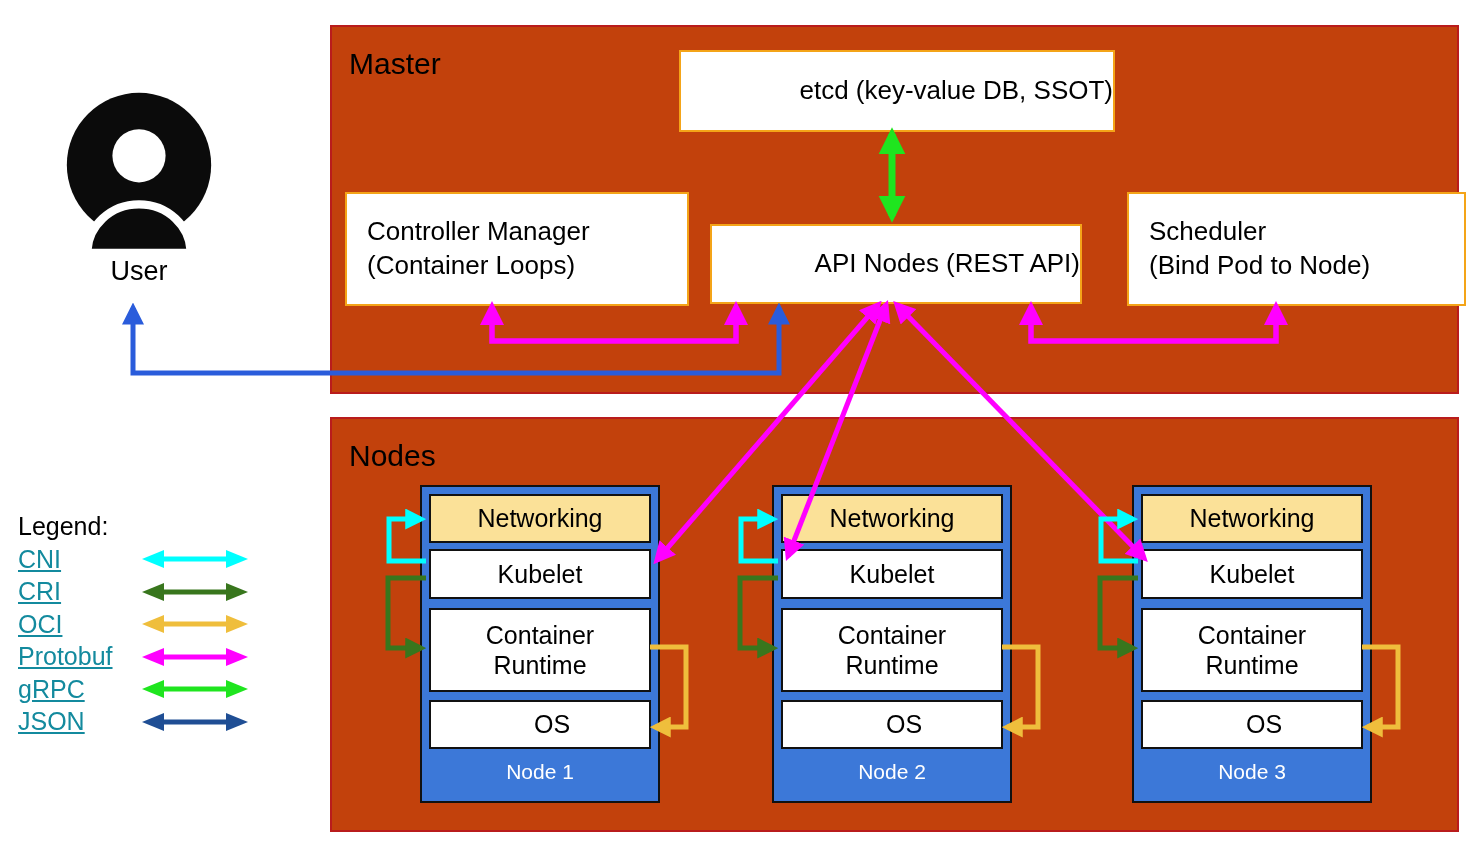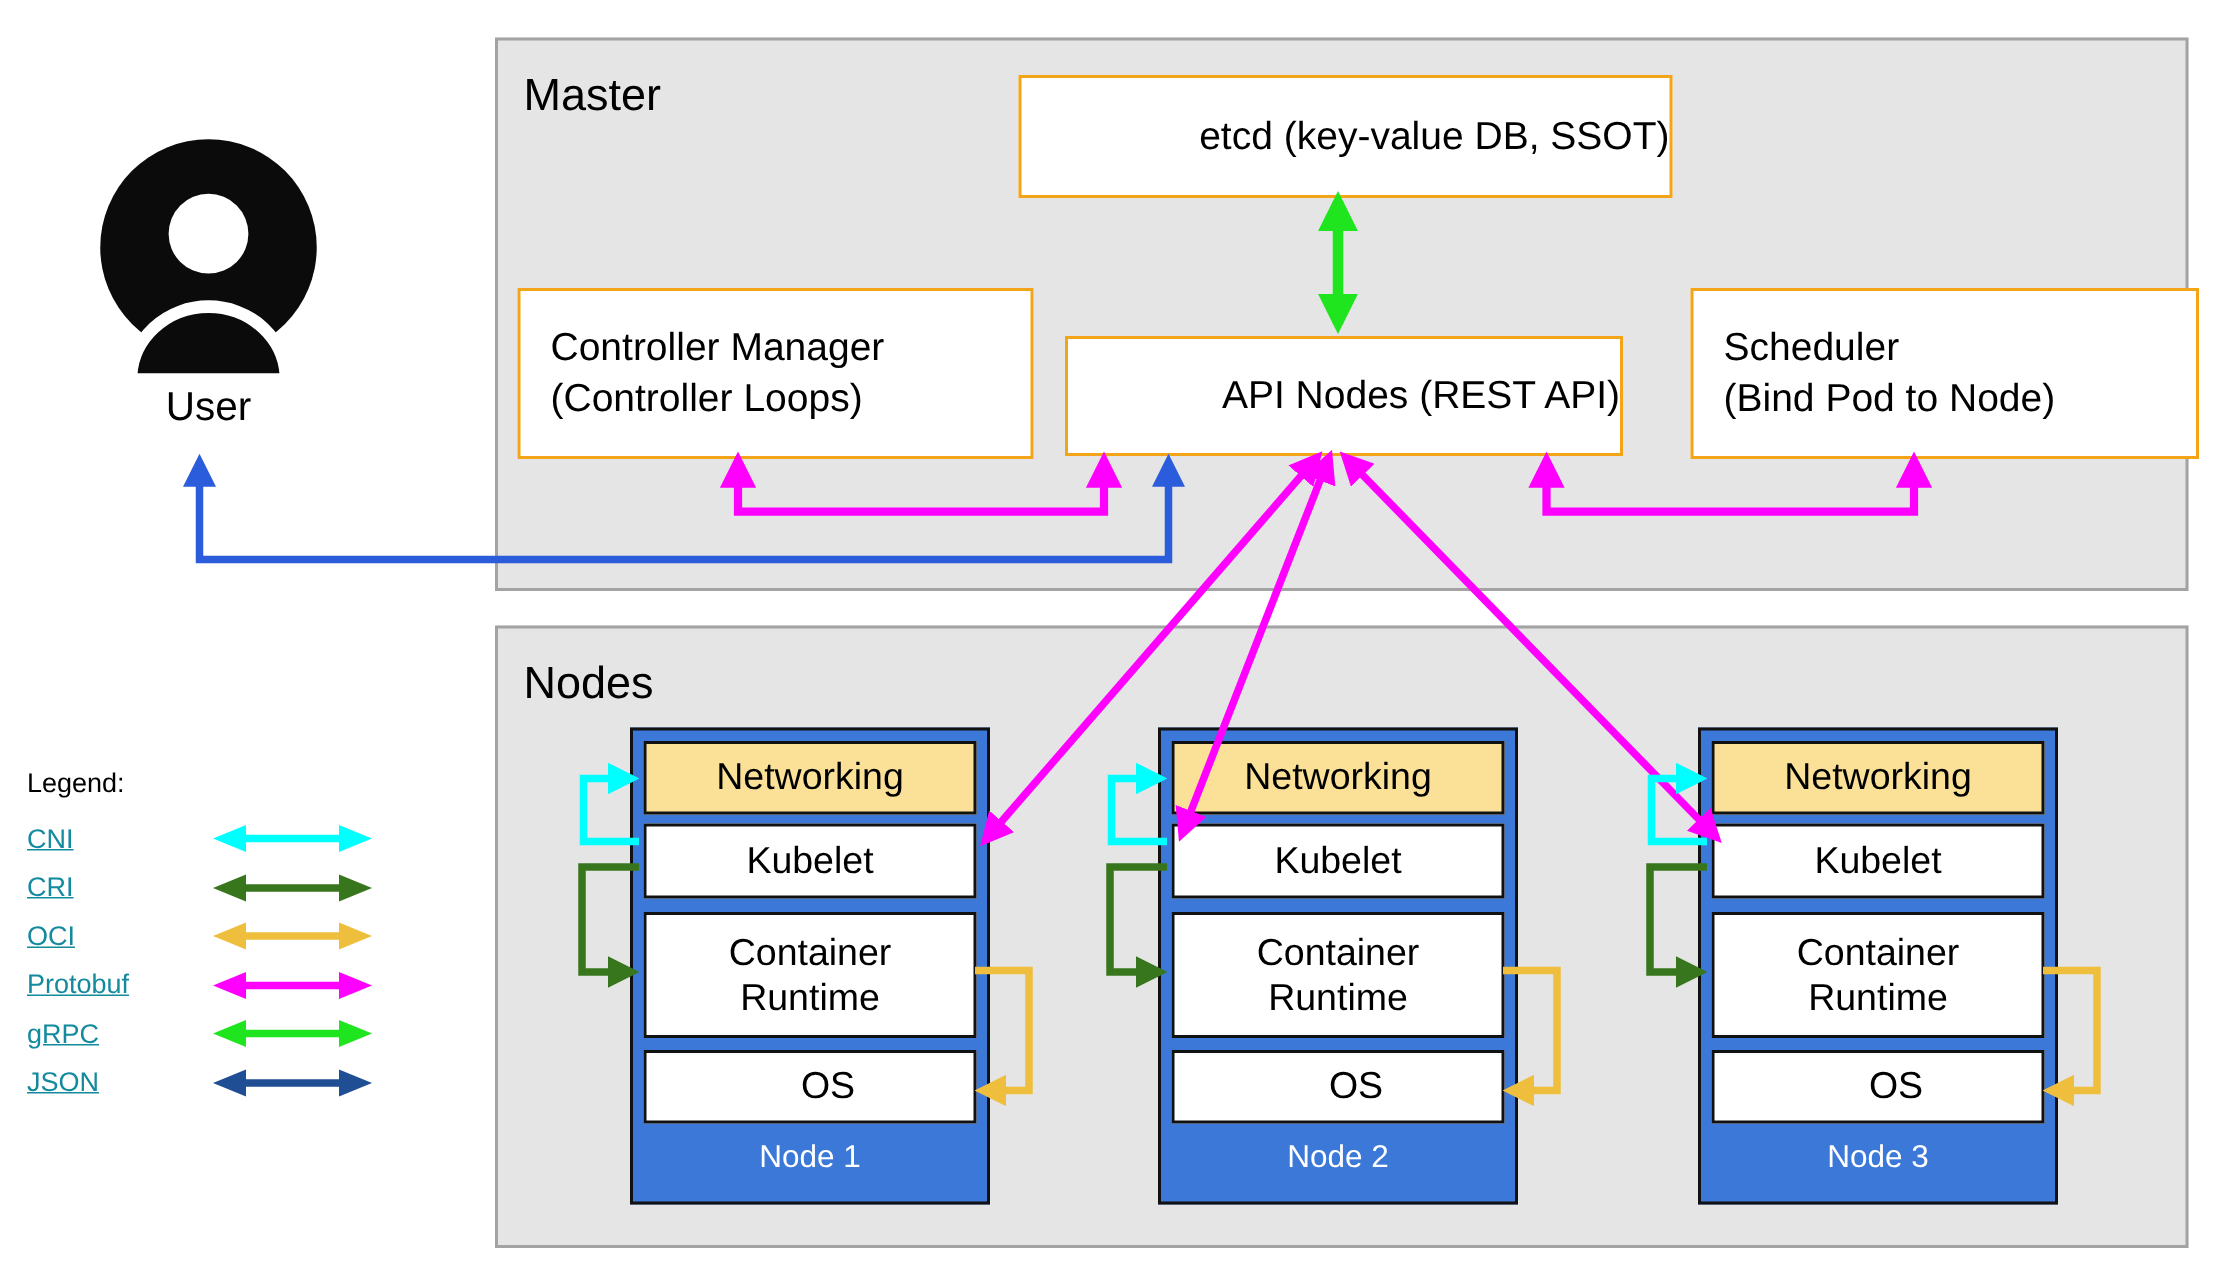--- a/index.html
+++ b/index.html
@@ -1,21 +1,21 @@
 <!DOCTYPE html>
 <html><head>
 <meta charset="utf-8">
 <style>
   html,body{margin:0;padding:0;background:#fff;}
   .stage{
     position:relative;width:1475px;height:852px;background:#ffffff;
     font-family:"Liberation Sans",sans-serif;color:#000;overflow:hidden;
   }
   
-  .container-box{position:absolute;border:2px solid #a3a3a3;background:#e5e5e5;}
+  .container-box{position:absolute;border:2px solid #b91c1c;background:#c2410c;}
   .master-box{left:330px;top:25px;width:1125px;height:365px;}
   .nodes-box{left:330px;top:417px;width:1125px;height:411px;}
   .section-title{position:absolute;left:17px;top:20px;font-size:30px;}
   
   .obox{position:absolute;border:2px solid #F4A418;background:#fff;font-size:26px;line-height:1.3;}
   .obox.center{display:flex;align-items:center;justify-content:flex-end;}
   .obox.left2{display:flex;flex-direction:column;justify-content:center;padding-left:20px;}
   .etcd-box{left:347px;top:23px;width:432px;height:78px;}
   .cm-box{left:13px;top:165px;width:320px;height:110px;}
   .api-box{left:378px;top:197px;width:368px;height:76px;}
@@ -28,21 +28,21 @@
   .lay-networking{top:7px;height:49px;background:#FBE198;}
   .lay-kubelet{top:62px;height:50px;}
   .lay-runtime{top:121px;height:84px;flex-direction:column;line-height:1.2;}
   .lay-os{top:213px;height:49px;padding-left:24px;}
   .node-name{position:absolute;left:0;right:0;bottom:17px;text-align:center;color:#fff;font-size:21px;}
   
   .user{position:absolute;left:63px;top:92px;width:152px;text-align:center;}
   .user svg{width:152px;height:158px;display:block;margin:0 auto;}
   .user-label{font-size:27px;margin-top:6px;}
   
-  .legend{position:absolute;left:18px;top:512px;font-size:18px;}
+  .legend{position:absolute;left:18px;top:512px;font-size:25px;}
   .legend-title{height:31px;}
   .legend-row{display:flex;align-items:center;height:32.5px;}
   .legend-link{display:inline-block;width:124px;color:#138A9E;text-decoration:underline;cursor:pointer;}
   .legend-row svg{width:106px;height:20px;}
   
   .overlay{position:absolute;left:0;top:0;width:1475px;height:852px;pointer-events:none;}
 </style>
 </head>
 <body>
 
@@ -57,21 +57,21 @@
     <div class="user-label">User</div>
   </div>
 
   <div class="container-box master-box">
     <div class="section-title">Master</div>
     <div class="obox center etcd-box">
       <span>etcd (key-value DB, SSOT)</span>
     </div>
     <div class="obox left2 cm-box">
       <div>Controller Manager</div>
-      <div>(Controller Loops)</div>
+      <div>(Container Loops)</div>
     </div>
     <div class="obox center api-box">
       <span>API Nodes (REST API)</span>
     </div>
     <div class="obox left2 sched-box">
       <div>Scheduler</div>
       <div>(Bind Pod to Node)</div>
     </div>
   </div>
 

